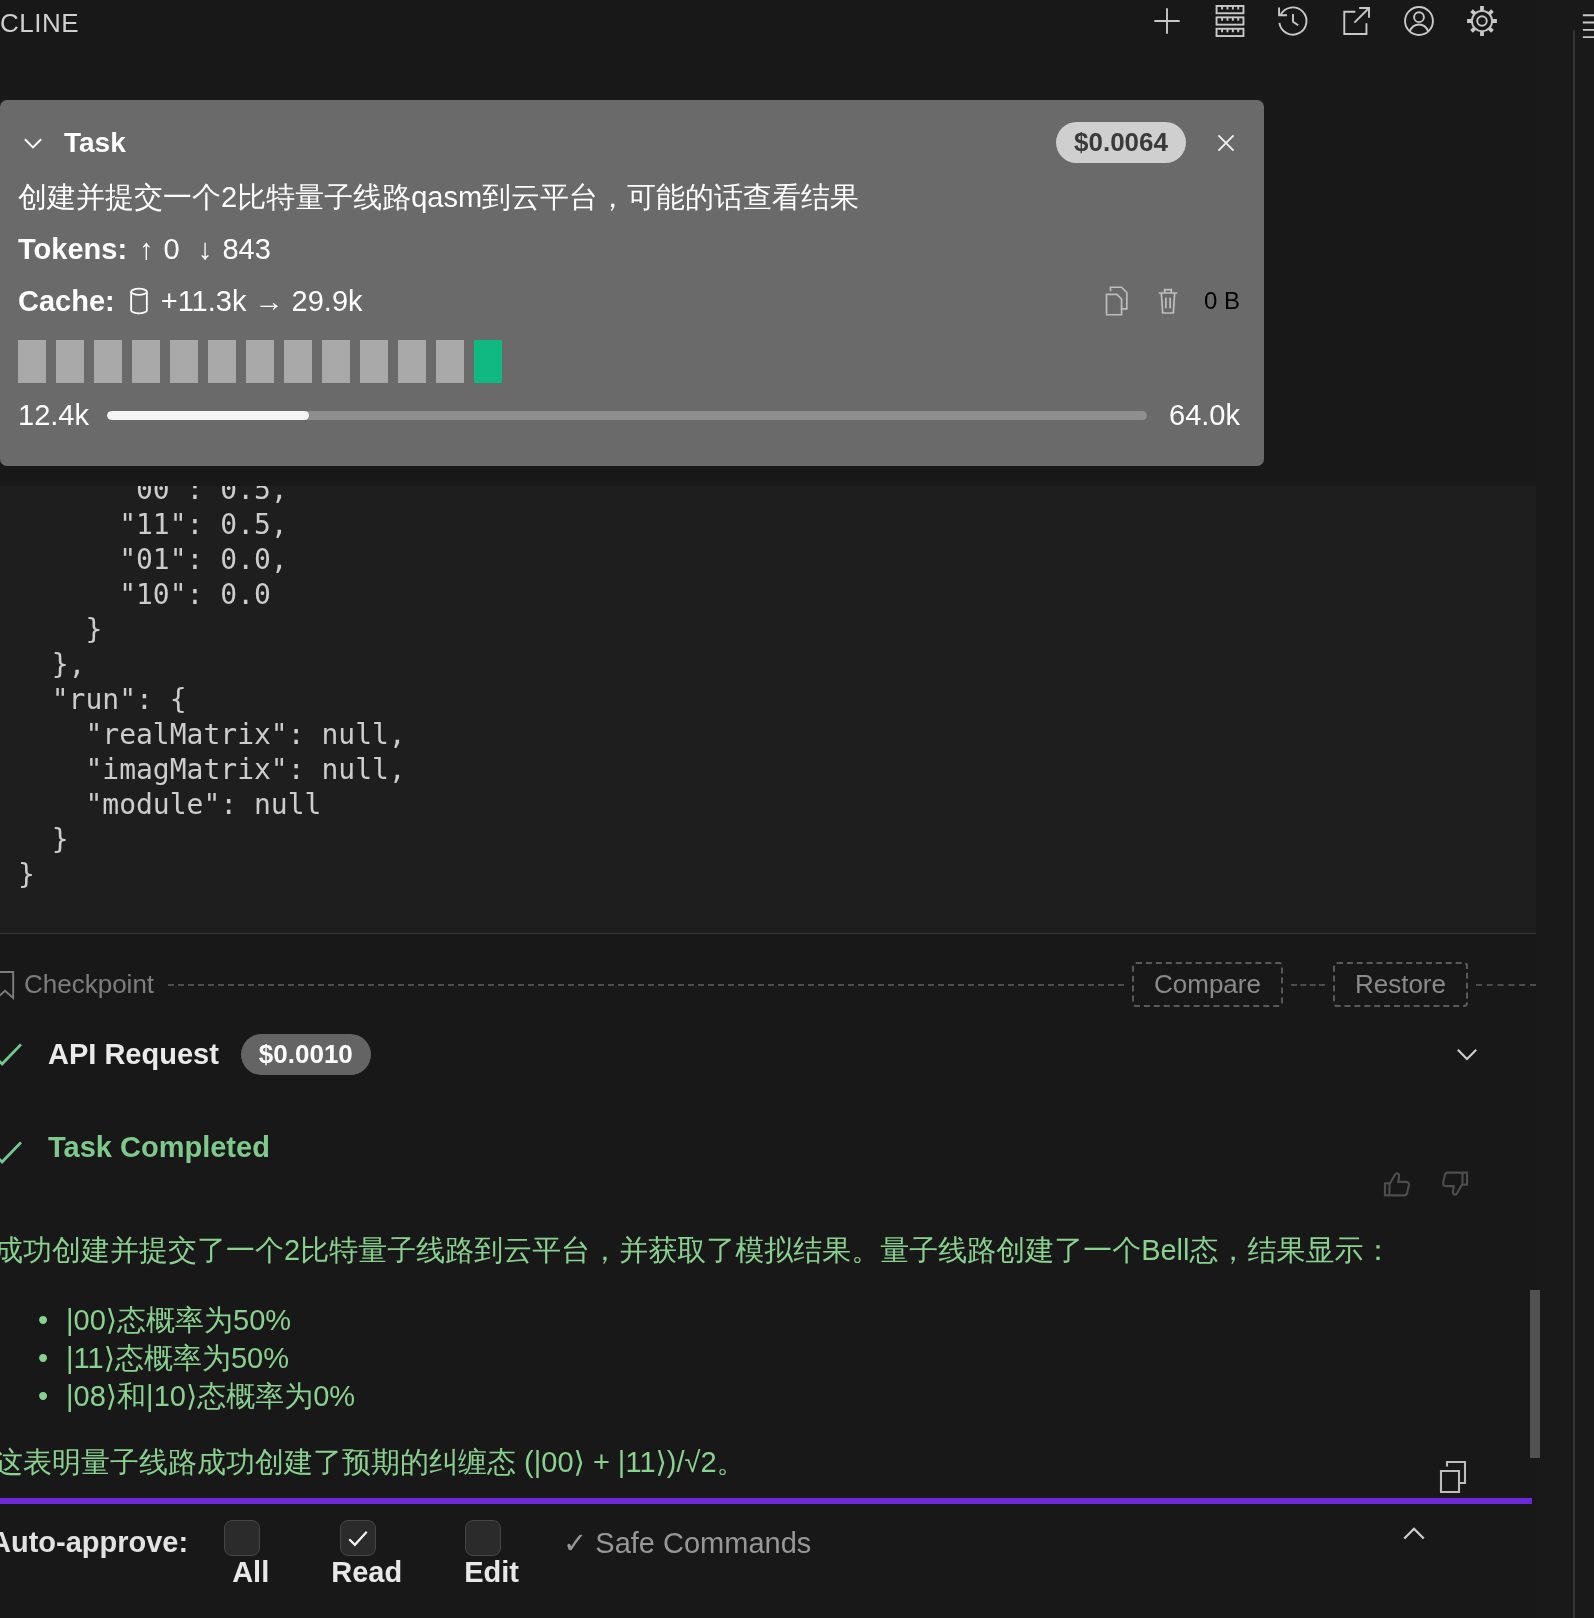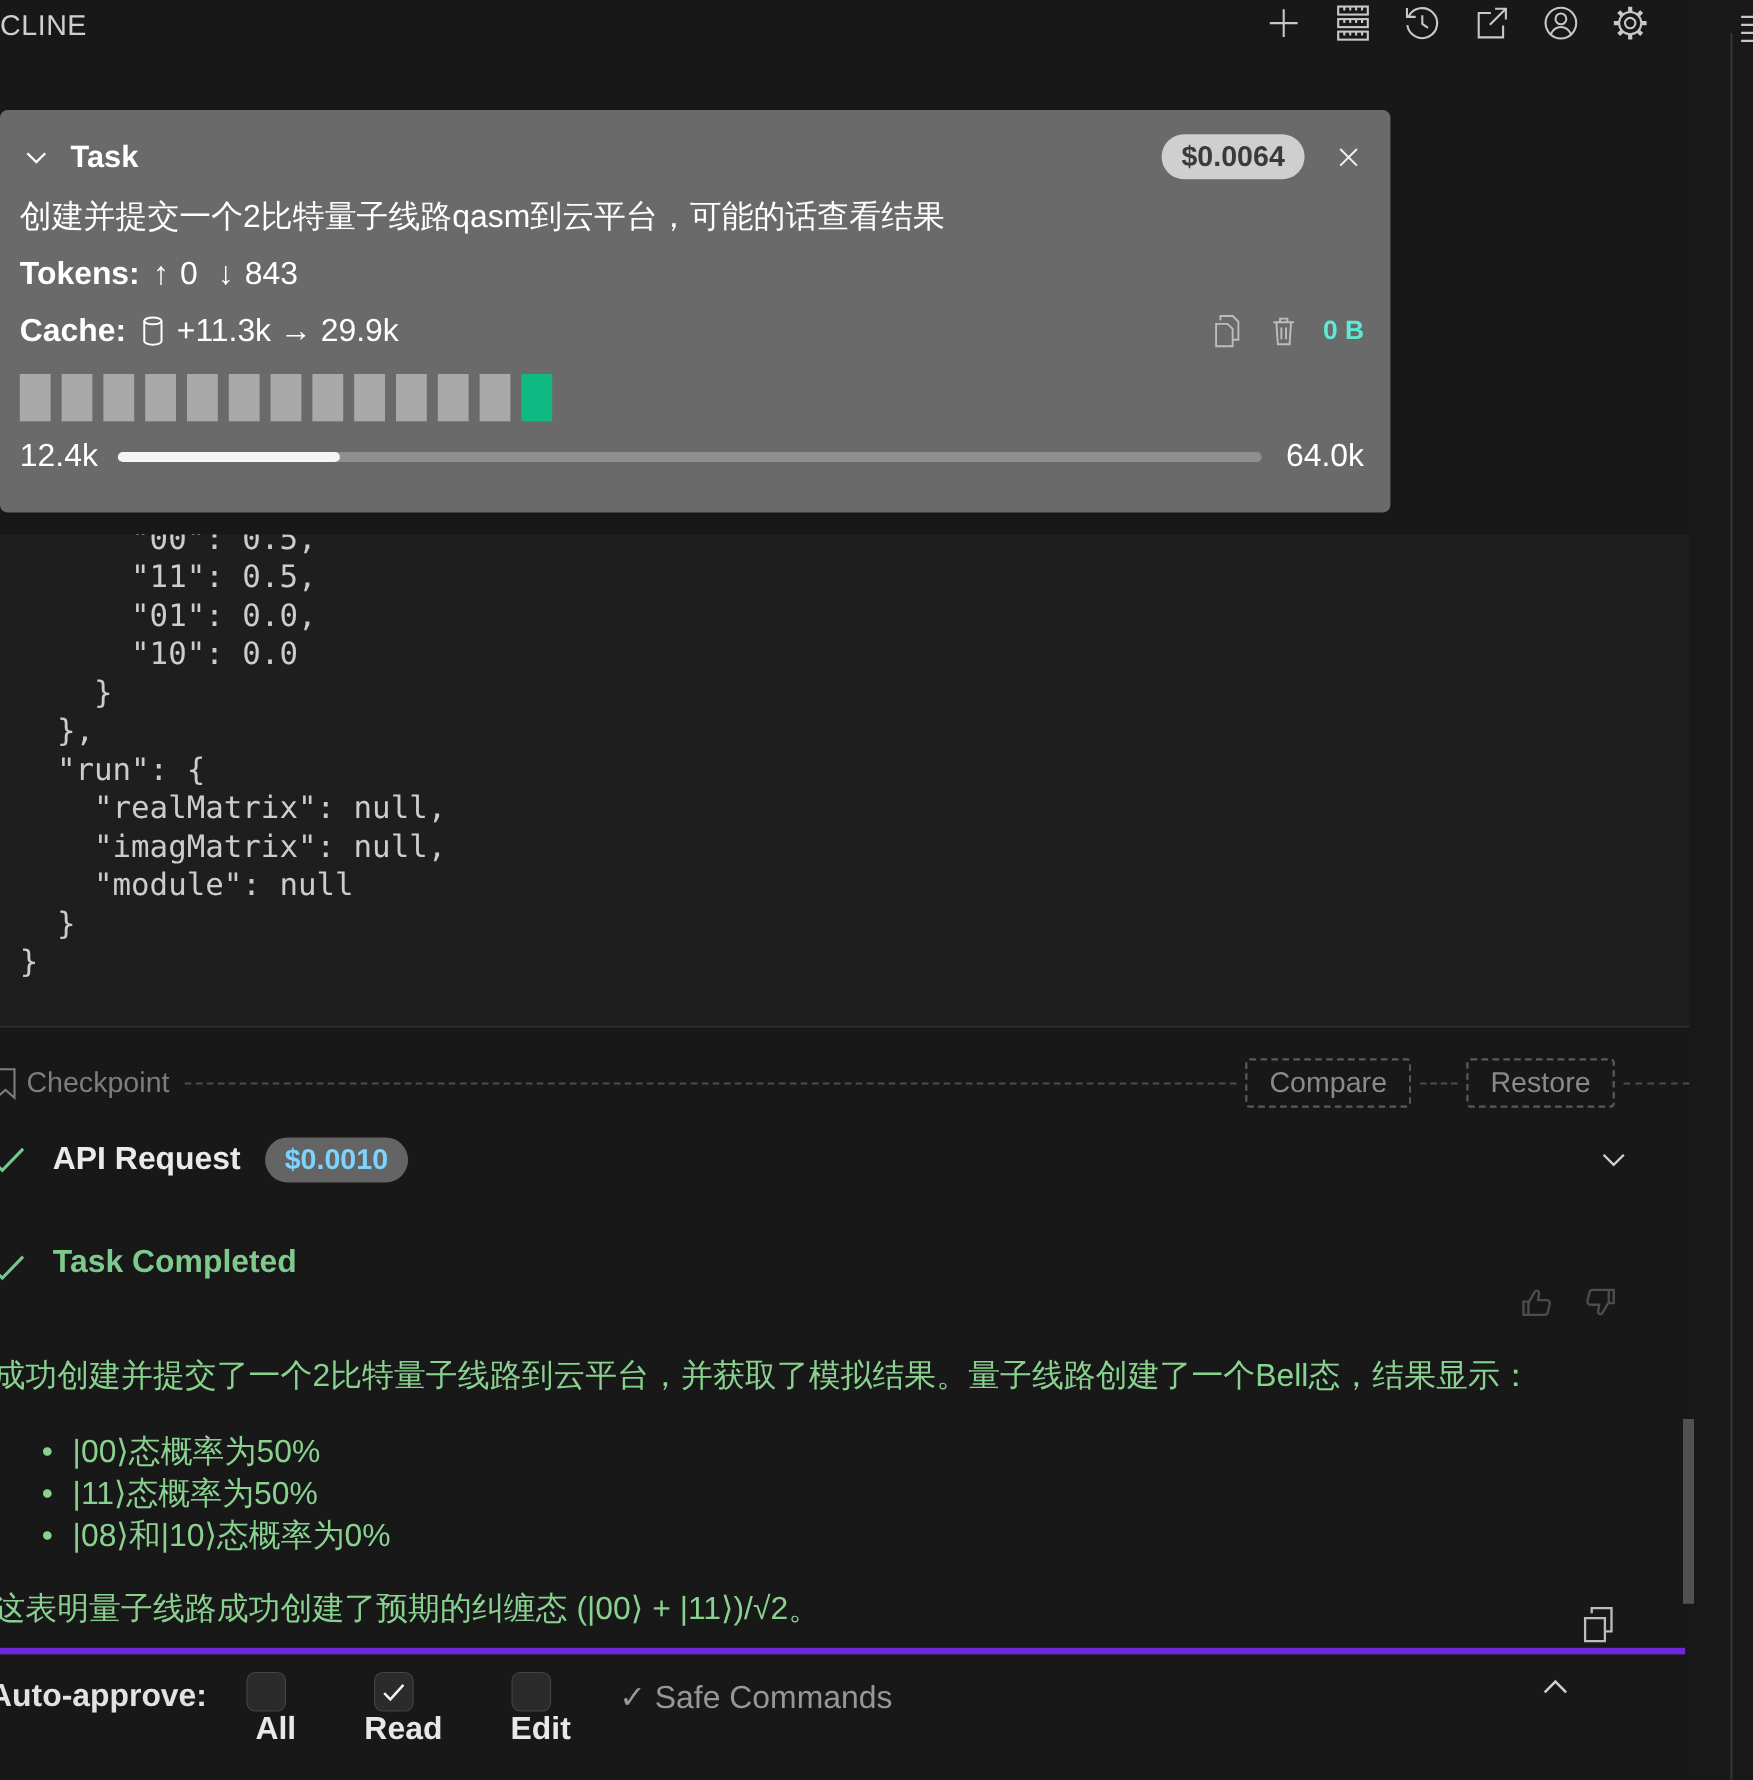--- a/index.html
+++ b/index.html
@@ -23,21 +23,21 @@
   .task-panel { width:1264px; height:366px; background:#6a6a6a; border-radius:7px; padding:22px 24px 18px 18px; position:relative; color:#fff; }
   .task-head { display:flex; align-items:center; }
   .task-title { font-size:28px; font-weight:bold; margin-left:16px; }
   .task-head-right { margin-left:auto; display:flex; align-items:center; gap:26px; }
   .cost-badge { background:#cfcfcf; color:#3a3a3a; font-weight:bold; font-size:26px; border-radius:21px; padding:5px 18px; }
   .task-desc { font-size:29px; margin-top:16px; line-height:36px; white-space:nowrap; }
   .stat-row { font-size:29px; margin-top:18px; display:flex; align-items:center; }
   .stat-label { font-weight:bold; margin-right:12px; }
   .stat-row .arrows { letter-spacing:1px; }
   .cache-right { margin-left:auto; display:flex; align-items:center; gap:22px; color:#b5b5b5; }
-  .size-text { font-size:24px; font-weight:bold; color:#5eead4; }
+  .size-text { font-size:24px; font-weight:normal; color:#000000; }
   .blocks { display:flex; gap:10px; margin-top:22px; height:43px; }
   .blk { width:28px; height:43px; background:#a9a9a9; }
   .blk.green { background:#10b981; }
   .ctx-row { display:flex; align-items:center; margin-top:16px; }
   .ctx-used { font-size:29px; }
   .ctx-total { font-size:29px; margin-left:22px; }
   .ctx-bar { flex:1; height:9px; background:#8f8f8f; border-radius:5px; margin-left:18px; position:relative; overflow:hidden; }
   .ctx-fill { position:absolute; left:0; top:0; bottom:0; background:#f5f5f5; border-radius:5px; }
 
   
@@ -55,21 +55,21 @@
   .dash { border-top:2px dashed #4c4c4c; height:0; }
   .dash.fill { flex:1; }
   .dash.mid { width:34px; }
   .dash.tail { width:60px; }
   .cp-btn { border:2px dashed #5a5a5a; border-radius:4px; color:#8a8a8a; font-size:26px; padding:5px 20px; margin:0 8px; background:transparent; cursor:pointer; white-space:nowrap; }
 
   
   .api-row { width:1536px; margin-top:26px; display:flex; align-items:center; cursor:pointer; }
   .check { margin-left:-14px; }
   .api-title { font-size:29px; font-weight:bold; color:#eaeaea; margin-left:20px; }
-  .api-badge { background:#646464; color:#7dd3fc; font-weight:bold; font-size:26px; border-radius:21px; padding:5px 18px; margin-left:22px; }
+  .api-badge { background:#646464; color:#ffffff; font-weight:bold; font-size:26px; border-radius:21px; padding:5px 18px; margin-left:22px; }
   .api-chevron { margin-left:auto; margin-right:52px; }
 
   
   .done-row { width:1536px; margin-top:56px; display:flex; align-items:flex-start; position:relative; }
   .done-title { font-size:29px; font-weight:bold; color:#7ec98c; margin-left:20px; }
   .thumbs { position:absolute; right:64px; top:36px; display:flex; gap:24px; }
   .thumbs .icon { cursor:pointer; }
   .result { position:relative; width:1536px; }
   .result-par { font-size:29px; color:#89d18f; margin-top:58px; margin-left:-6px; white-space:nowrap; }
   .result-list { list-style:none; margin-top:30px; }

